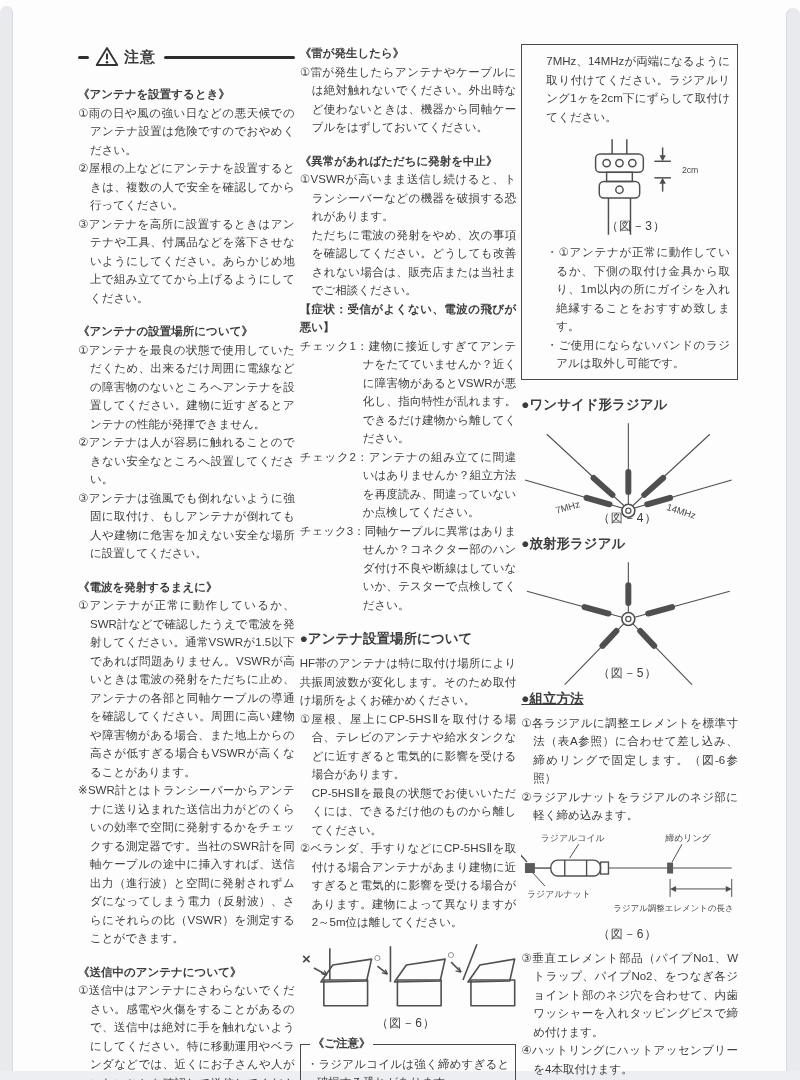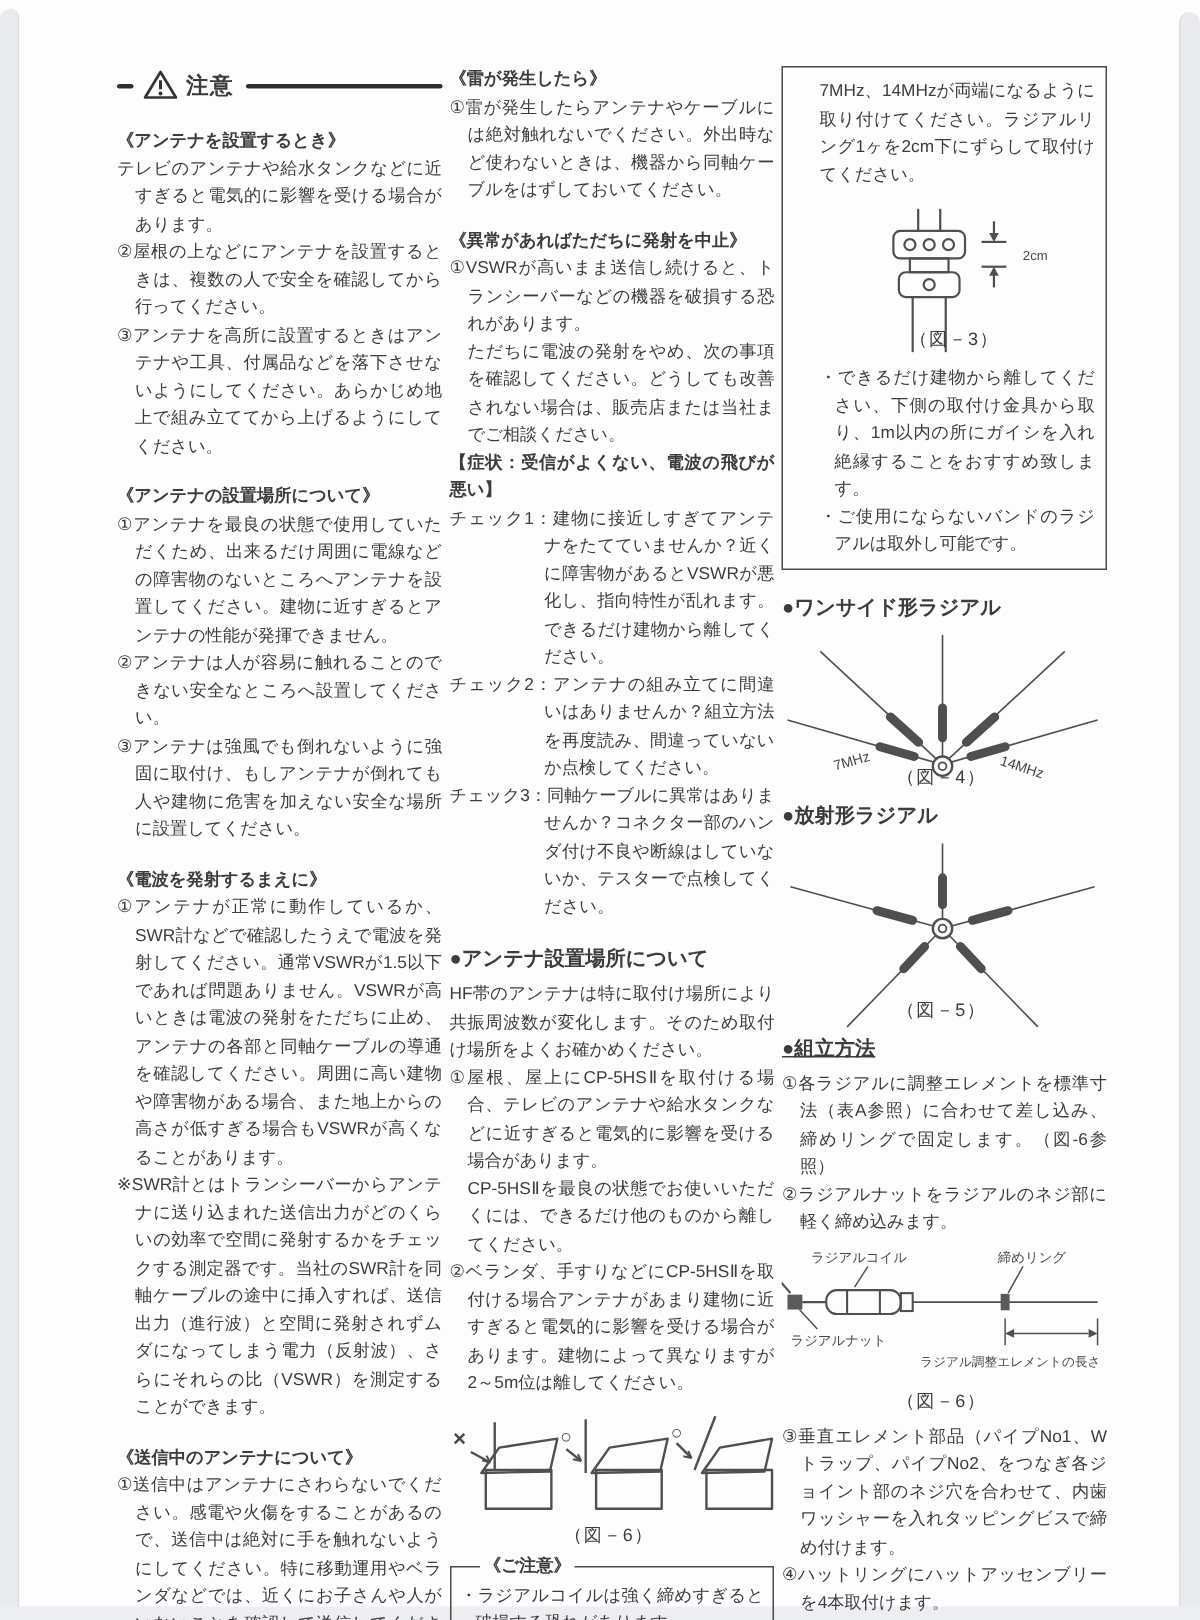--- a/index.html
+++ b/index.html
@@ -33,21 +33,21 @@
   .warn-head{display:flex;align-items:center;margin:2px 0 16px 0;}
   .wl{height:3px;background:#2e2e2e;border-radius:2px;}
   .wl.short{width:11px;margin-right:6px;}
   .wl.long{flex:1;margin-left:8px;}
   .warn-txt{font-weight:bold;font-size:15px;margin-left:5px;letter-spacing:1px;}
   .warn-tri{margin:0 0 2px 0;}
 
   .figcap{text-align:center;font-size:12px;letter-spacing:1px;margin:1px 4px 0 0;}
 
   .notice{border:1.6px solid #4a4a4a;border-bottom:none;position:relative;margin-top:12px;padding:10px 6px 8px 6px;}
-  .notice-title{position:absolute;top:-9px;left:19px;background:#fdfdfd;padding:0 3px;font-weight:bold;font-size:11.5px;}
+  .notice-title{position:absolute;top:-9px;left:9px;background:#fdfdfd;padding:0 3px;font-weight:bold;font-size:11.5px;}
   .contbox{border:1.6px solid #4a4a4a;padding:7px 7px 6px 24px;}
 
   svg{display:block;}
   .fig{margin-top:6px;}
   text{font-family:"Liberation Sans","DejaVu Sans",sans-serif;fill:#474747;}
 </style>
 </head>
 <body>
 
 <div class="edge edge-left"></div>
@@ -64,21 +64,21 @@
         <path d="M12 2 L22.3 19 L1.7 19 Z" fill="none" stroke="#333" stroke-width="1.8" stroke-linejoin="round"></path>
         <line x1="12" y1="7.5" x2="12" y2="13.5" stroke="#333" stroke-width="2"></line>
         <circle cx="12" cy="16.3" r="1.3" fill="#333"></circle>
       </svg>
       <span class="warn-txt">注意</span>
       <span class="wl long"></span>
     </div>
 
     <div class="sec">
       <p class="sh">《アンテナを設置するとき》</p>
-      <p class="num">テレビのアンテナや給水タンクなどに近すぎると電気的に影響を受ける場合があります。</p>
+      <p class="num">①雨の日や風の強い日などの悪天候でのアンテナ設置は危険ですのでおやめください。</p>
       <p class="num">②屋根の上などにアンテナを設置するときは、複数の人で安全を確認してから行ってください。</p>
       <p class="num">③アンテナを高所に設置するときはアンテナや工具、付属品などを落下させないようにしてください。あらかじめ地上で組み立ててから上げるようにしてください。</p>
     </div>
 
     <div class="sec">
       <p class="sh">《アンテナの設置場所について》</p>
       <p class="num">①アンテナを最良の状態で使用していただくため、出来るだけ周囲に電線などの障害物のないところへアンテナを設置してください。建物に近すぎるとアンテナの性能が発揮できません。</p>
       <p class="num">②アンテナは人が容易に触れることのできない安全なところへ設置してください。</p>
       <p class="num">③アンテナは強風でも倒れないように強固に取付け、もしアンテナが倒れても人や建物に危害を加えない安全な場所に設置してください。</p>
     </div>
@@ -180,21 +180,21 @@
           <line x1="118" y1="45" x2="136" y2="45"></line>
           <line x1="127" y1="12" x2="127" y2="24"></line>
           <line x1="127" y1="60" x2="127" y2="48"></line>
         </g>
         <polygon points="127,27 123.5,20.5 130.5,20.5" fill="#4f4f4f"></polygon>
         <polygon points="127,45 123.5,51.5 130.5,51.5" fill="#4f4f4f"></polygon>
         <text x="148" y="40" font-size="9.5">2cm</text>
       </svg>
       <div class="figcap" style="margin-top:-24px;">（図－3）</div>
 
-      <p class="blt" style="margin-top:8px;">・できるだけ建物から離してください、下側の取付け金具から取り、1m以内の所にガイシを入れ絶縁することをおすすめ致します。</p>
+      <p class="blt" style="margin-top:8px;">・①アンテナが正常に動作しているか、下側の取付け金具から取り、1m以内の所にガイシを入れ絶縁することをおすすめ致します。</p>
       <p class="blt">・ご使用にならないバンドのラジアルは取外し可能です。</p>
     </div>
 
     <p class="bh">●ワンサイド形ラジアル</p>
 
     <svg class="fig" width="100%" height="106" viewBox="0 0 218 106">
       <g stroke="#4f4f4f" stroke-width="1.1" fill="none">
         <line x1="108" y1="90" x2="4" y2="60"></line>
         <line x1="108" y1="90" x2="26" y2="14"></line>
         <line x1="108" y1="90" x2="108" y2="3"></line>

